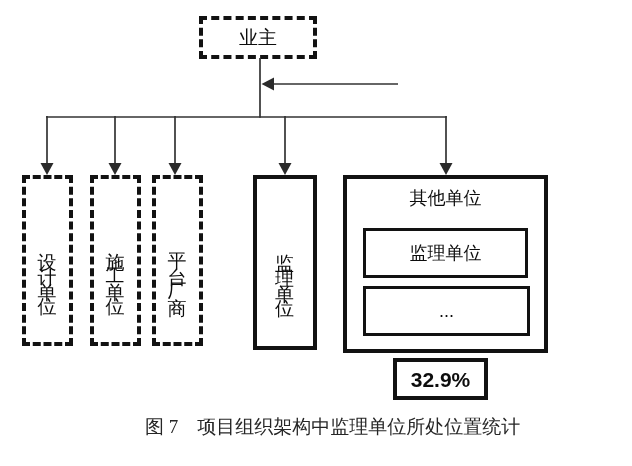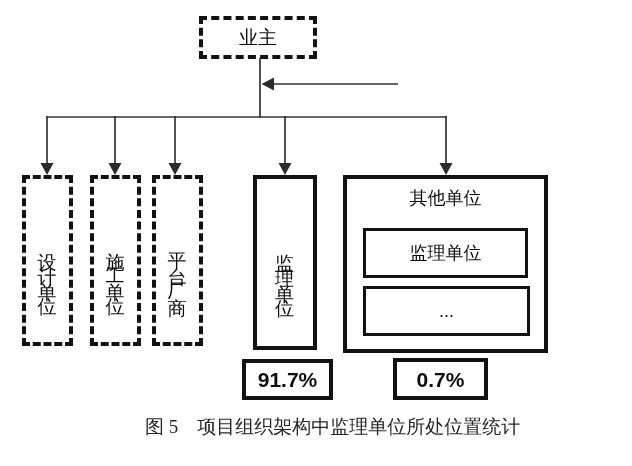--- a/index.html
+++ b/index.html
@@ -172,22 +172,19 @@
   <div class="box solid" id="node-others">
     <div class="others-title">其他单位</div>
     <div class="inner-box" id="inner-supervision">
       <span class="inner-label">监理单位</span>
     </div>
     <div class="inner-box" id="inner-ellipsis">
       <span class="inner-label">...</span>
     </div>
   </div>
 
-  <div class="pct-box" id="pct-supervision">
-    <span class="pct-label">91.7%</span>
-  </div>
   <div class="pct-box" id="pct-others">
-    <span class="pct-label">0.7%</span>
+    <span class="pct-label">32.9%</span>
   </div>
 
-  <div id="caption">图 5　项目组织架构中监理单位所处位置统计</div>
+  <div id="caption">图 7　项目组织架构中监理单位所处位置统计</div>
 
 </div>
 
 </body></html>

